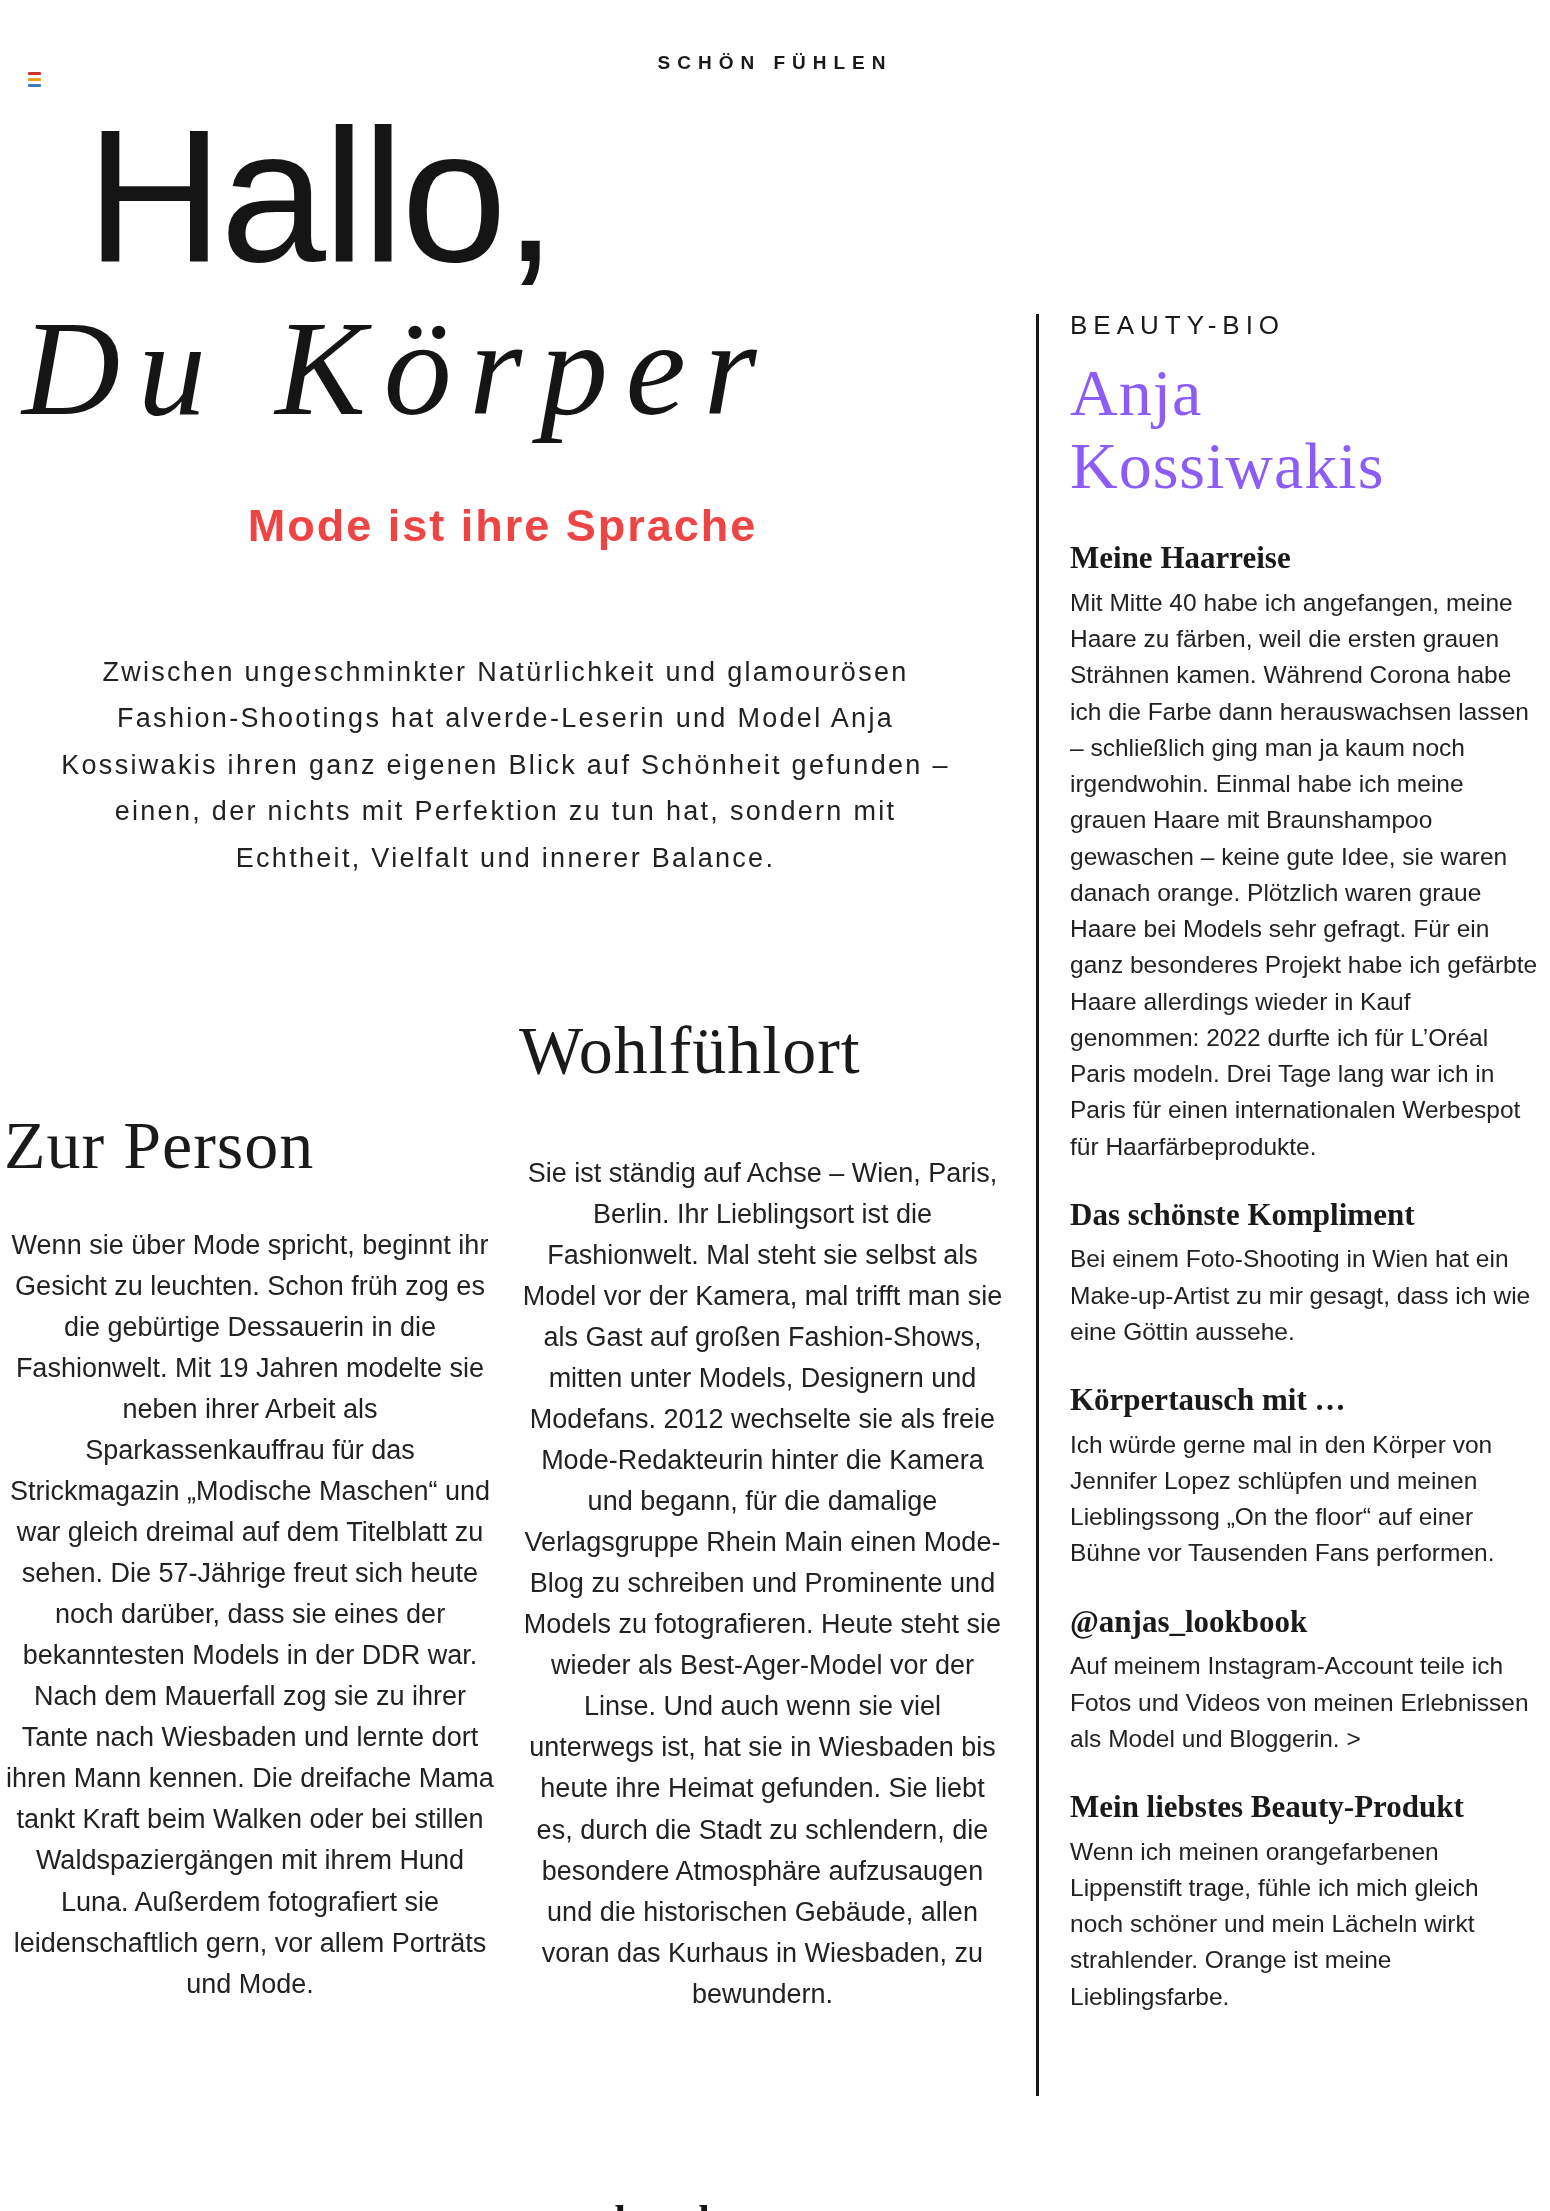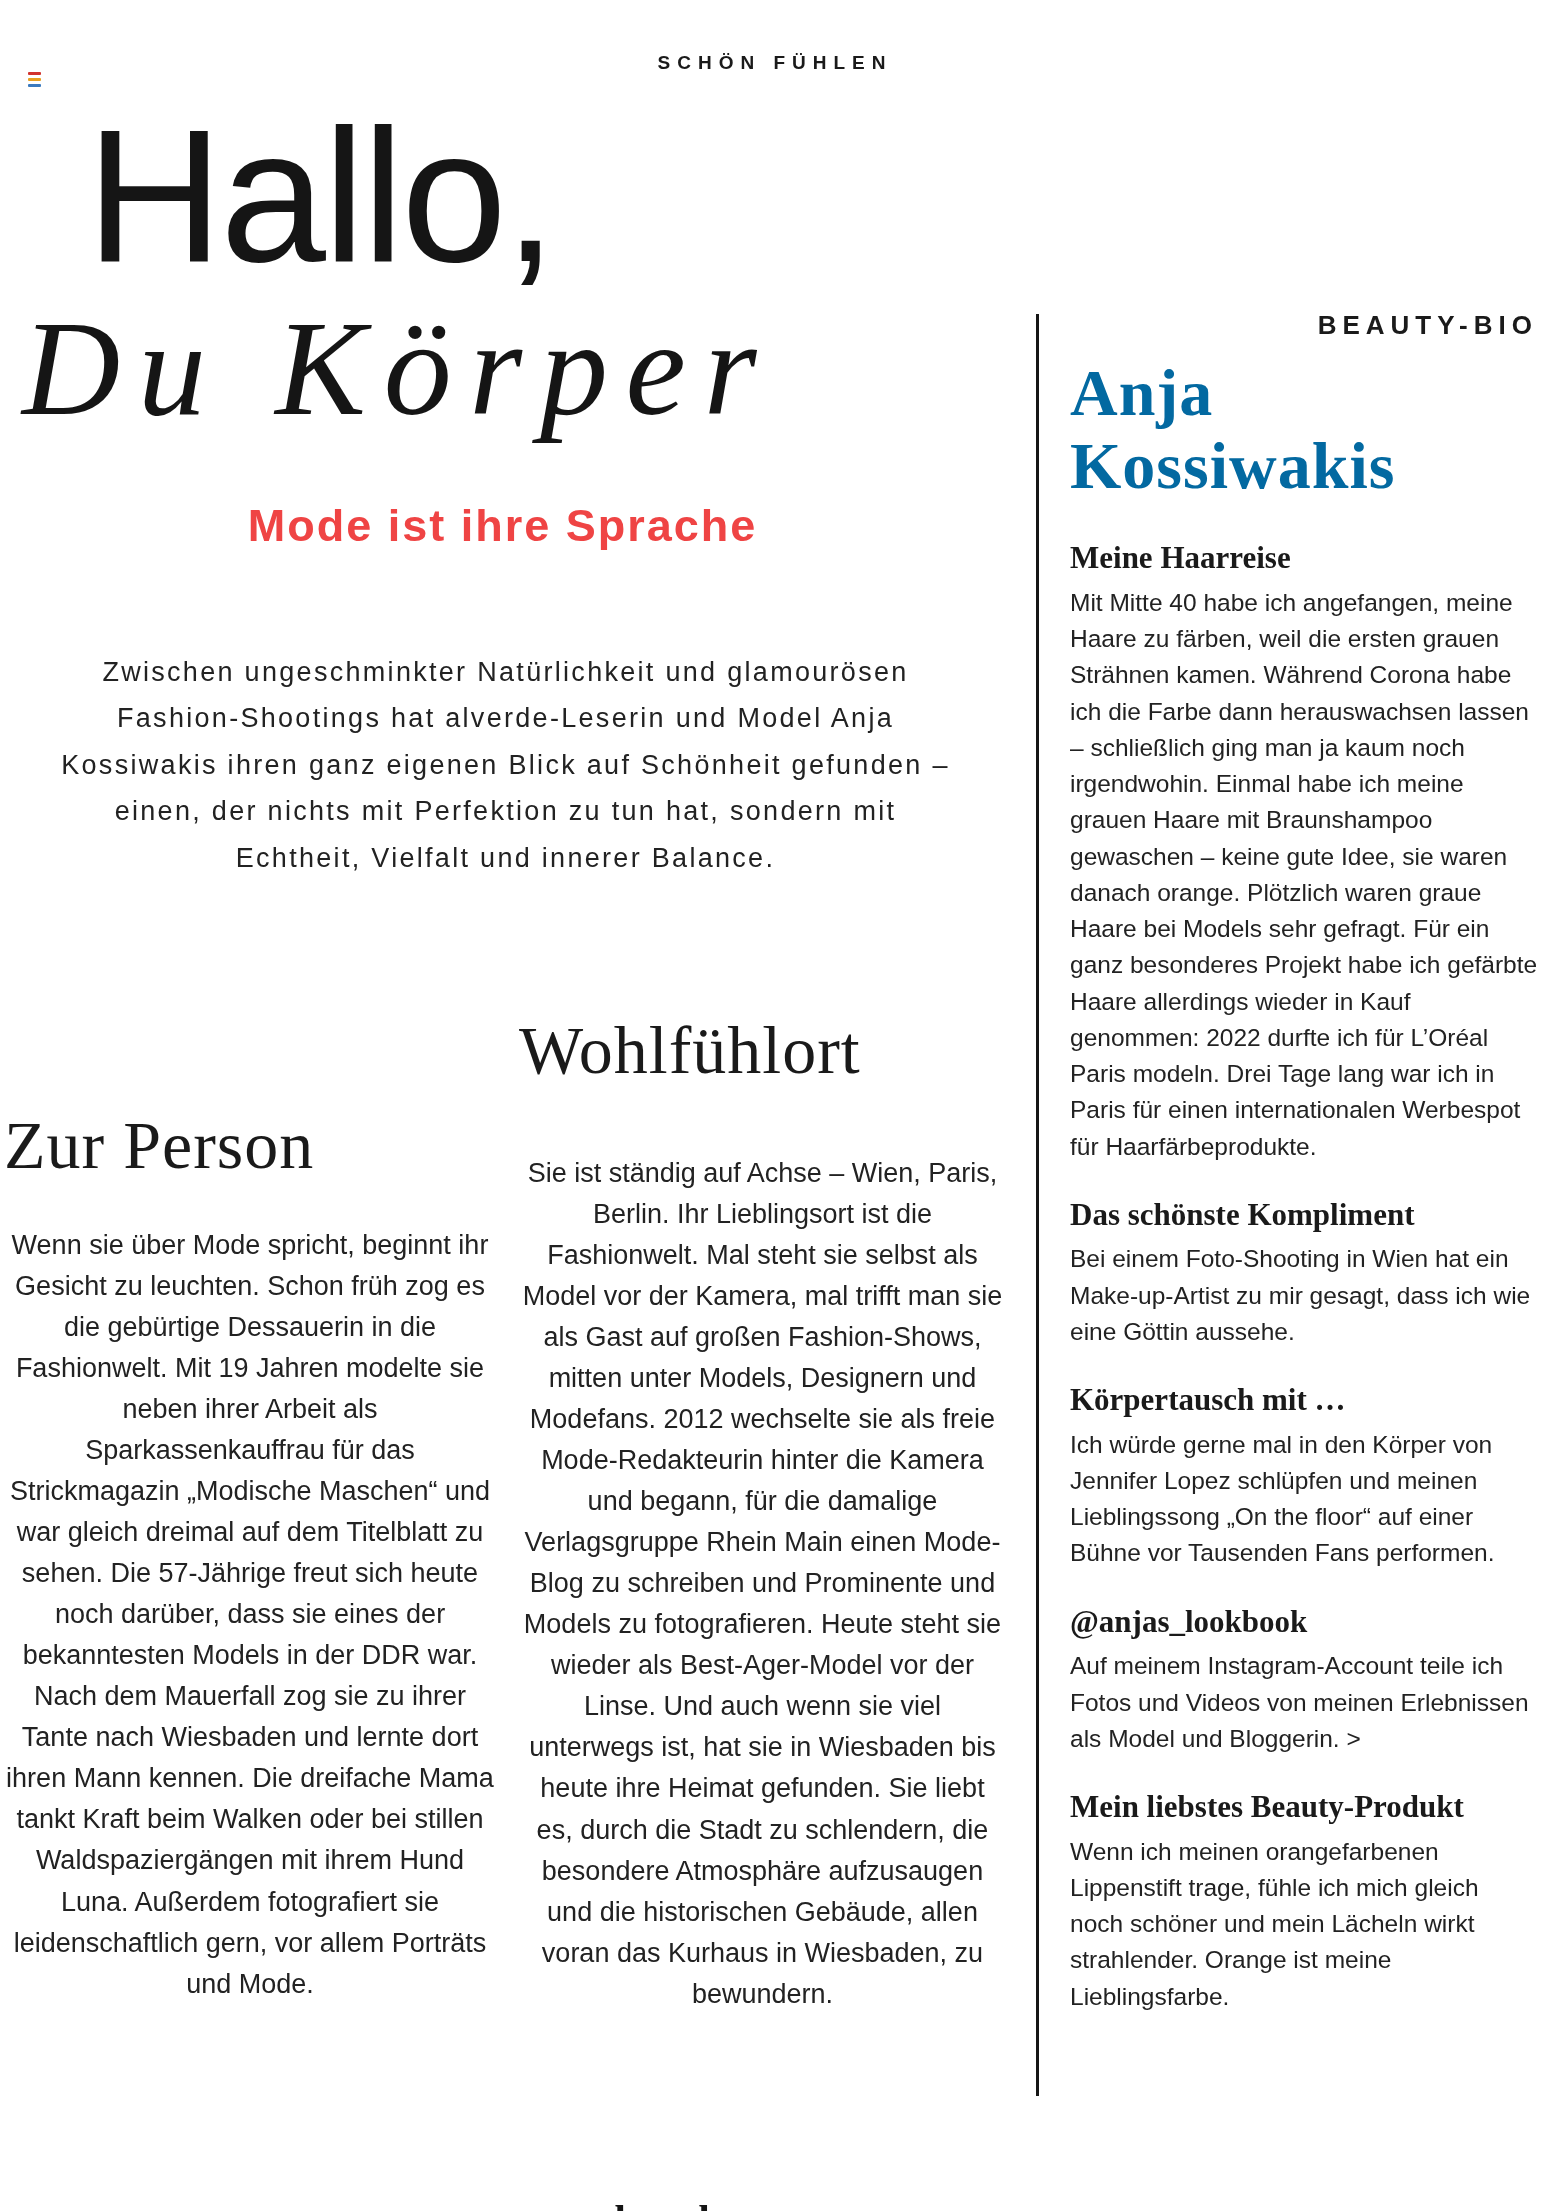--- a/index.html
+++ b/index.html
@@ -72,29 +72,28 @@
 
   
   .bio-rule {
     position:absolute; left:1036px; top:266px;
     width:3px; height:1782px; background:#161616;
   }
   .bio {
     position:absolute; left:1070px; top:262px; width:468px;
   }
   .bio-kicker {
-    font-size:26px; font-weight:700; letter-spacing:6px;
+    font-size:26px; font-weight:400; letter-spacing:6px;
     color:#1a1a1a;
-    text-align:right;
   }
   .bio-name {
     font-family:"Liberation Serif", serif;
-    font-weight:700; font-size:66px; line-height:1.1;
+    font-weight:400; font-size:66px; line-height:1.1;
     letter-spacing:1px; margin:16px 0 0 0; max-width:420px;
-    color:#0369a1;
+    color:#8b5cf6;
   }
   .bio-section { margin-top:32px; }
   .bio-section:first-of-type { margin-top:38px; }
   .bio-section h3 {
     font-family:"Liberation Serif", serif;
     font-size:31px; font-weight:700;
     margin:0 0 8px 0; max-width:430px; line-height:1.18;
     color:#1a1a1a;
   }
   .bio-section p {

